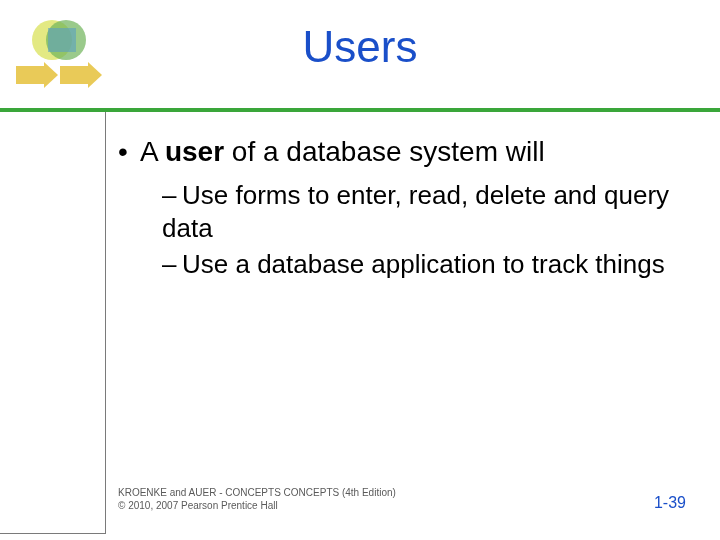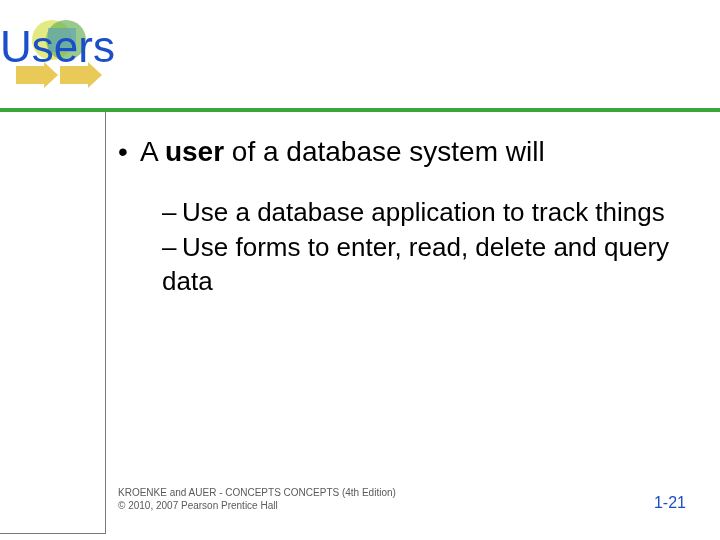--- a/index.html
+++ b/index.html
@@ -17,20 +17,21 @@
     top: 18px;
     left: 14px;
     width: 90px;
     height: 78px;
   }
   .title {
     position: absolute;
     top: 22px;
     left: 0;
     width: 720px;
+    text-align: center;
     font-size: 44px;
     color: #1a4fc9;
     font-weight: 400;
   }
   .divider {
     position: absolute;
     top: 108px;
     left: 0;
     width: 720px;
     height: 4px;
@@ -49,21 +50,21 @@
   .content {
     position: absolute;
     top: 134px;
     left: 118px;
     width: 560px;
     color: #000;
   }
   .bullet-main {
     font-size: 28px;
     line-height: 1.25;
-    margin-bottom: 27px;
+    margin-bottom: 10px;
   }
   .bullet-main .dot {
     display: inline-block;
     width: 22px;
   }
   .bold { font-weight: 700; }
   .sub-list {
     margin-left: 44px;
     font-size: 26px;
     line-height: 1.28;
@@ -109,22 +110,22 @@
 <div class="title">Users</div>
 
 <div class="divider"></div>
 <div class="left-box"></div>
 
 <div class="content">
   <div class="bullet-main">
     <span class="dot">•</span><span>A </span><span class="bold">user</span><span> of a database system will</span>
   </div>
   <div class="sub-list">
+    <div class="sub-item"><span class="dash">–</span><span>Use forms to enter, read, delete and query data</span></div>
     <div class="sub-item"><span class="dash">–</span><span>Use a database application to track things</span></div>
-    <div class="sub-item"><span class="dash">–</span><span>Use forms to enter, read, delete and query data</span></div>
   </div>
 </div>
 
 <div class="footer-left">
   <div>KROENKE and AUER - CONCEPTS CONCEPTS (4th Edition)</div>
   <div>© 2010, 2007 Pearson Prentice Hall</div>
 </div>
-<div class="footer-right">1-21</div>
+<div class="footer-right">1-39</div>
 
 </body></html>

